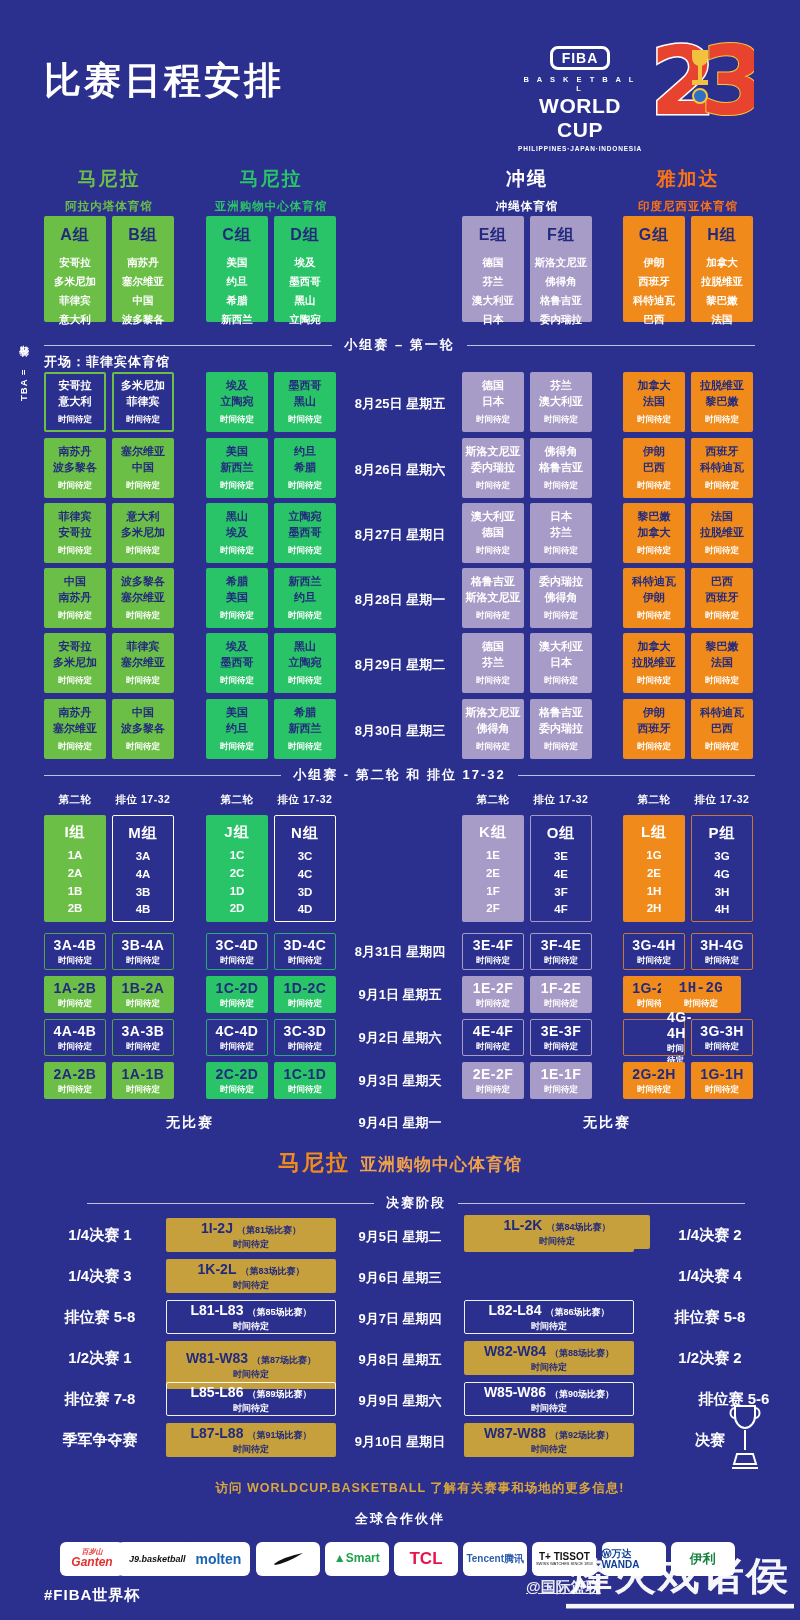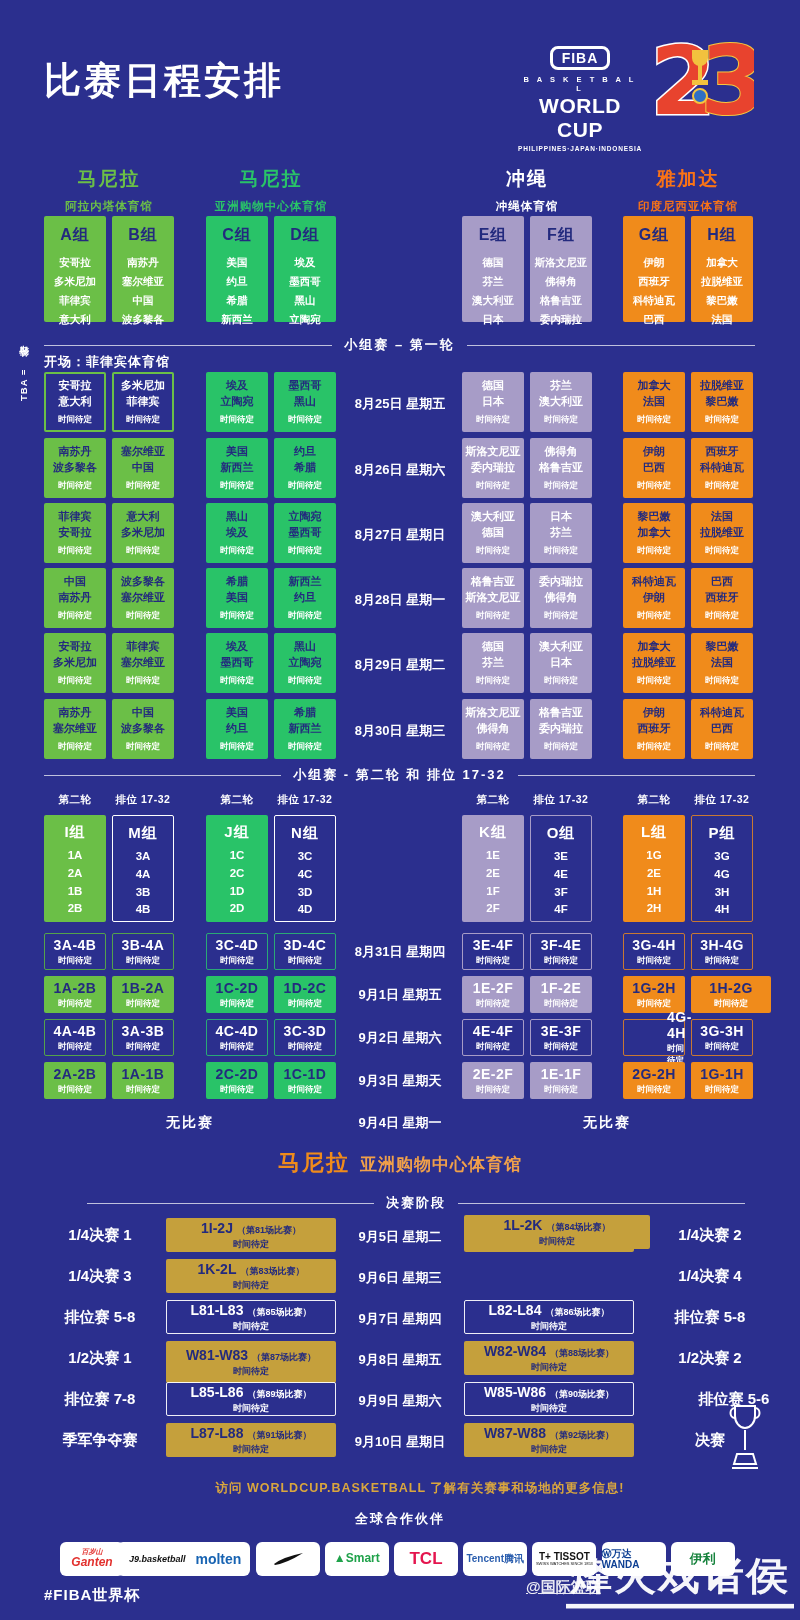--- a/index.html
+++ b/index.html
@@ -567,21 +567,21 @@
       <div class="r2tbd">时间待定</div>
     </div>
     <div class="r2box bg-p abs" style="left: 530px; top: 976px; width: 62px; height: 37px;">
       <div class="r2code tw">1F-2E</div>
       <div class="r2tbd">时间待定</div>
     </div>
     <div class="r2box bg-o abs" style="left: 623px; top: 976px; width: 62px; height: 37px; align-items: center;">
       <div class="r2code tn">1G-2H</div>
       <div class="r2tbd">时间待定</div>
     </div>
-    <div class="r2box bg-o abs" style="left: 691px; top: 976px; width: 80px; height: 37px;">
+    <div class="r2box bg-o abs" style="left: 661px; top: 976px; width: 80px; height: 37px; font-family: Liberation Mono, monospace;">
       <div class="r2code tn">1H-2G</div>
       <div class="r2tbd">时间待定</div>
     </div>
     <div class="date abs" style="left: 340px; top: 986px; width: 120px;">9月1日 星期五</div>
     <div class="r2box o2-g abs" style="left: 44px; top: 1019px; width: 62px; height: 37px;">
       <div class="r2code tw">4A-4B</div>
       <div class="r2tbd">时间待定</div>
     </div>
     <div class="r2box o2-g abs" style="left: 112px; top: 1019px; width: 62px; height: 37px;">
       <div class="r2code tw">3A-3B</div>
@@ -680,21 +680,21 @@
       <div class="fl1"><span>L81-L83</span><span class="fnote">（第85场比赛）</span></div>
       <div class="ftbd">时间待定</div>
     </div>
     <div class="date abs" style="left: 340px; top: 1310px; width: 120px;">9月7日 星期四</div>
     <div class="fbox fout abs" style="left: 464px; top: 1300px; width: 170px; height: 34px;">
       <div class="fl1"><span>L82-L84</span><span class="fnote">（第86场比赛）</span></div>
       <div class="ftbd">时间待定</div>
     </div>
     <div class="flabel abs" style="left: 648px; top: 1308px; width: 124px;">排位赛 5-8</div>
     <div class="flabel abs" style="left: 36px; top: 1349px; width: 128px;">1/2决赛 1</div>
-    <div class="fbox gold abs" style="left: 166px; top: 1341px; width: 170px; height: 42px;">
+    <div class="fbox gold abs" style="left: 166px; top: 1341px; width: 170px; height: 48px;">
       <div class="fl1"><span>W81-W83</span><span class="fnote">（第87场比赛）</span></div>
       <div class="ftbd">时间待定</div>
     </div>
     <div class="date abs" style="left: 340px; top: 1351px; width: 120px;">9月8日 星期五</div>
     <div class="fbox gold abs" style="left: 464px; top: 1341px; width: 170px; height: 34px;">
       <div class="fl1"><span>W82-W84</span><span class="fnote">（第88场比赛）</span></div>
       <div class="ftbd">时间待定</div>
     </div>
     <div class="flabel abs" style="left: 648px; top: 1349px; width: 124px;">1/2决赛 2</div>
     <div class="flabel abs" style="left: 36px; top: 1390px; width: 128px;">排位赛 7-8</div>

